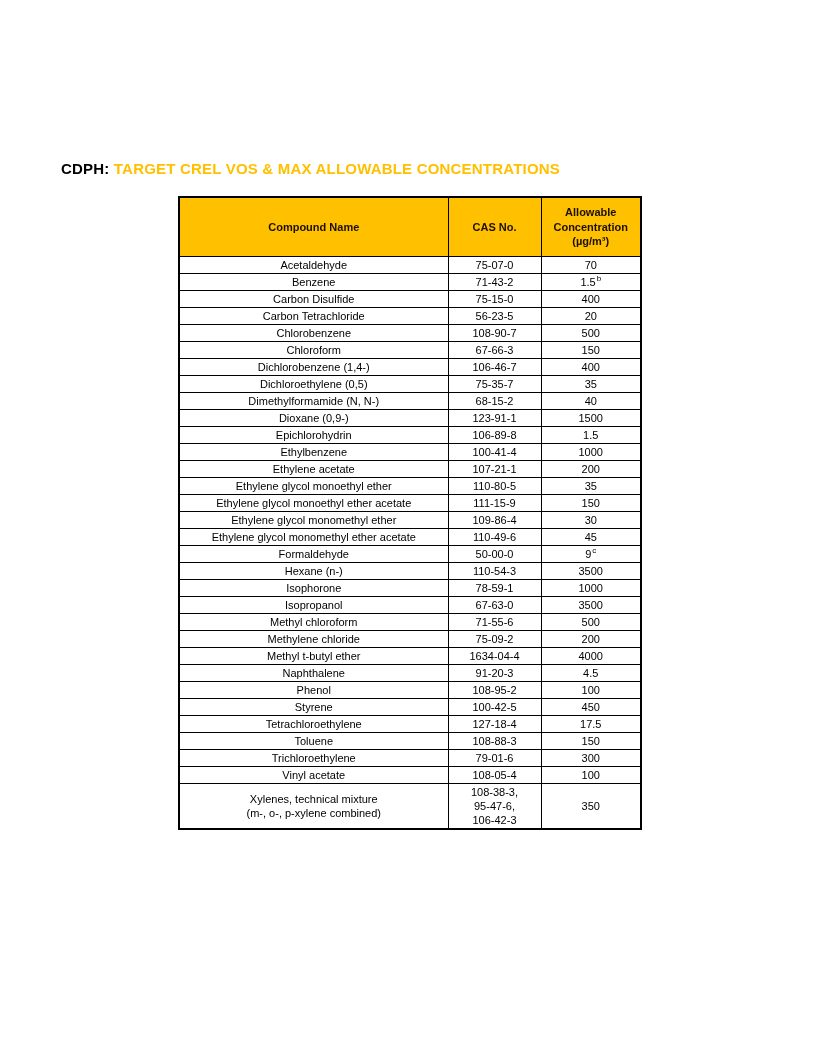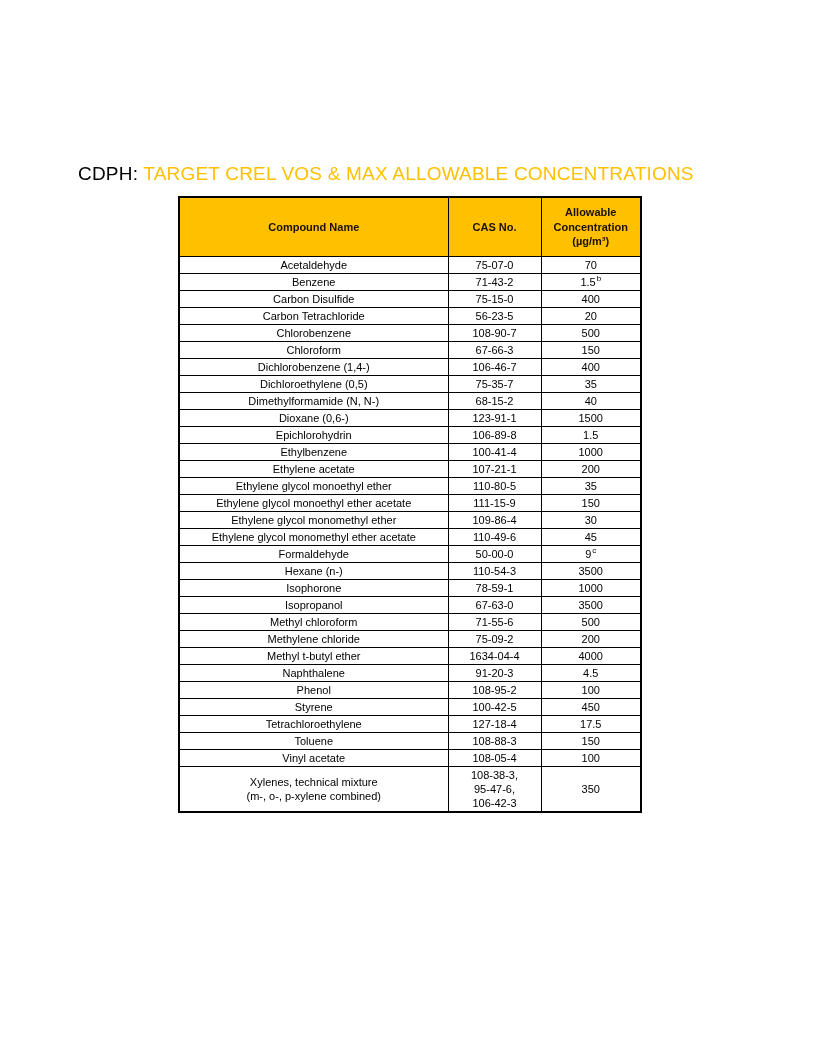--- a/index.html
+++ b/index.html
@@ -8,23 +8,23 @@
   body {
     width: 816px; height: 1056px;
     background: #ffffff;
     font-family: "Liberation Sans", sans-serif;
     color: var(--text);
     position: relative;
     overflow: hidden;
   }
   .page-title {
     position: absolute;
-    left: 78px; top: 150px;
-    font-size: 19px;
-    font-weight: normal;
+    left: 61px; top: 150px;
+    font-size: 15px;
+    font-weight: bold;
     white-space: nowrap;
     letter-spacing: 0.2px;
   }
   .title-main { color: var(--accent); }
   table.compound-table {
     position: absolute;
     left: 178px; top: 196px;
     width: 462px;
     border-collapse: collapse;
     table-layout: fixed;
@@ -123,21 +123,21 @@
     <td>Dichloroethylene (0,5)</td>
     <td>75-35-7</td>
     <td><span class="val-num">35</span></td>
   </tr>
       <tr>
     <td>Dimethylformamide (N, N-)</td>
     <td>68-15-2</td>
     <td><span class="val-num">40</span></td>
   </tr>
       <tr>
-    <td>Dioxane (0,6-)</td>
+    <td>Dioxane (0,9-)</td>
     <td>123-91-1</td>
     <td><span class="val-num">1500</span></td>
   </tr>
       <tr>
     <td>Epichlorohydrin</td>
     <td>106-89-8</td>
     <td><span class="val-num">1.5</span></td>
   </tr>
       <tr>
     <td>Ethylbenzene</td>
@@ -221,20 +221,25 @@
   </tr>
       <tr>
     <td>Tetrachloroethylene</td>
     <td>127-18-4</td>
     <td><span class="val-num">17.5</span></td>
   </tr>
       <tr>
     <td>Toluene</td>
     <td>108-88-3</td>
     <td><span class="val-num">150</span></td>
+  </tr>
+      <tr>
+    <td>Trichloroethylene</td>
+    <td>79-01-6</td>
+    <td><span class="val-num">300</span></td>
   </tr>
       <tr>
     <td>Vinyl acetate</td>
     <td>108-05-4</td>
     <td><span class="val-num">100</span></td>
   </tr>
       <tr>
     <td>Xylenes, technical mixture
 (m-, o-, p-xylene combined)</td>
     <td>108-38-3,

